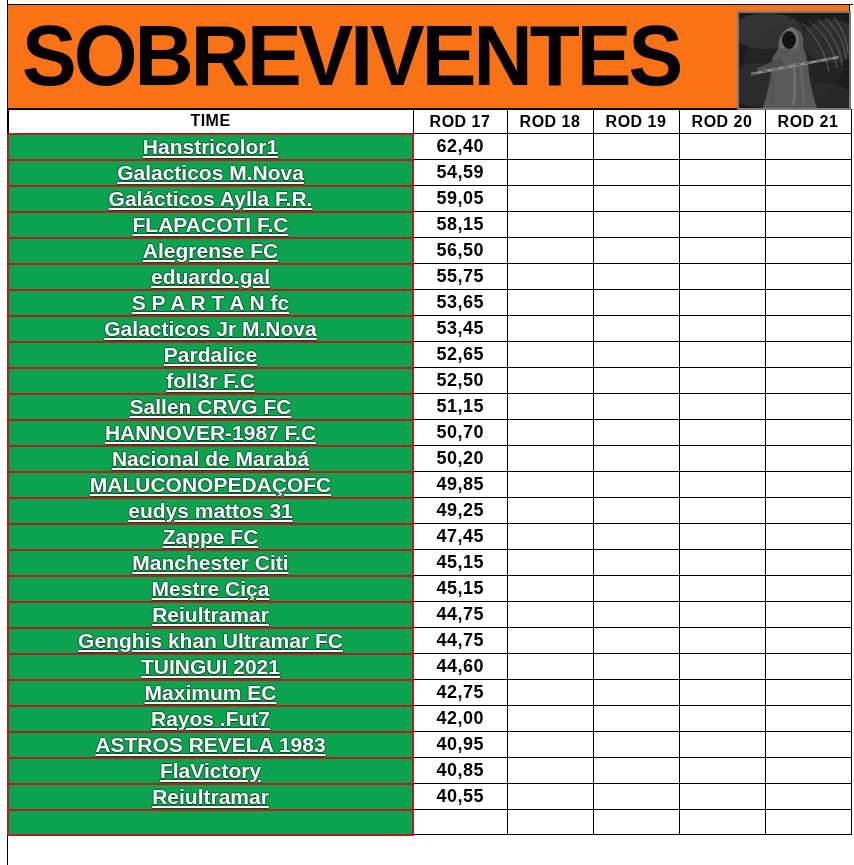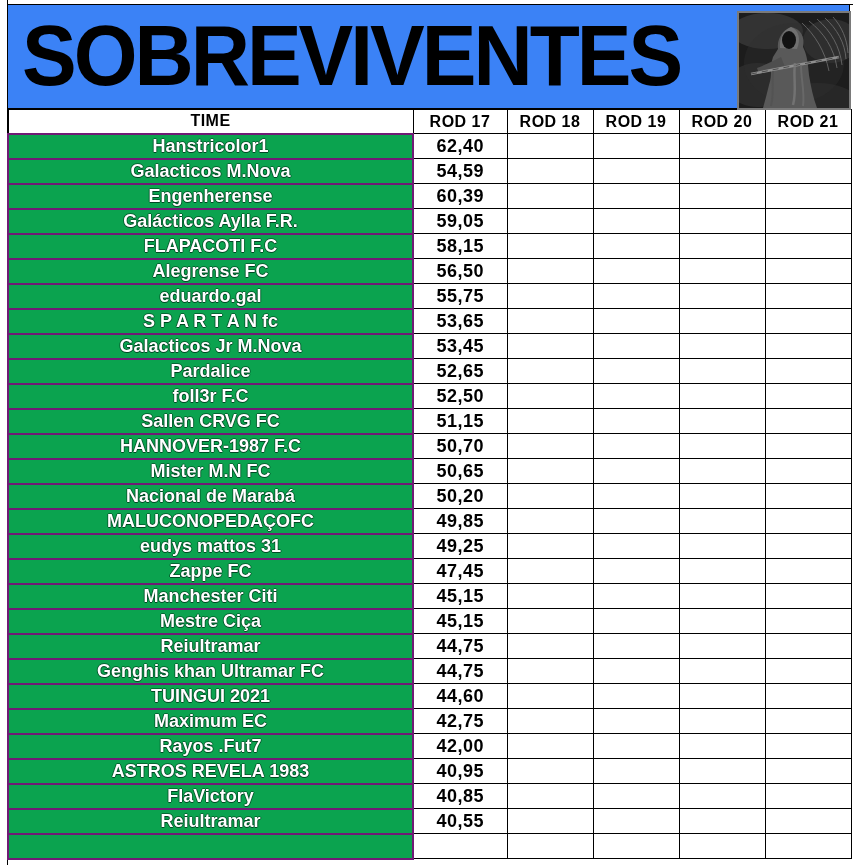--- a/index.html
+++ b/index.html
@@ -30,21 +30,21 @@
     width: 846px; height: 1px;
     background: #000;
   }
   
   .title-box {
     position: absolute;
     left: 7px; top: 4px;
     width: 843px; height: 105px;
     border: 1.5px solid #000;
     box-sizing: border-box;
-    background: #3b82f6;
+    background: #f97316;
     overflow: visible;
   }
   .title-text {
     margin: 0;
     padding: 0 0 0 14px;
     font-size: 82px;
     font-weight: 700;
     letter-spacing: -3px;
     line-height: 102px;
     color: #000;
@@ -84,24 +84,25 @@
   .grid th {
     font-size: 16px;
     font-weight: 700;
     color: #000;
     letter-spacing: 0.5px;
   }
   .grid td.name-cell {
     background: var(--row-green, #0BA34F);
     color: #fff;
     font-weight: 700;
-    font-size: 18px;
-    border: 2px solid #701a75;
+    font-size: 21px;
+    border: 2px solid #b91c1c;
     text-shadow: 0 1px 0 rgba(0,55,28,0.85), 1px 0 0 rgba(0,55,28,0.55),
                  -1px 0 0 rgba(0,55,28,0.55), 0 -1px 0 rgba(0,55,28,0.55);
+    text-decoration: underline;
   }
   .grid td.score-cell {
     font-size: 18px;
     font-weight: 700;
     color: #000;
     letter-spacing: 0.5px;
   }
 </style>
 </head>
 <body>
@@ -172,28 +173,20 @@
         </tr>
         <tr>
           <td class="name-cell">Galacticos M.Nova</td>
           <td class="score-cell">54,59</td>
           <td class="score-cell"></td>
           <td class="score-cell"></td>
           <td class="score-cell"></td>
           <td class="score-cell"></td>
         </tr>
         <tr>
-          <td class="name-cell">Engenherense</td>
-          <td class="score-cell">60,39</td>
-          <td class="score-cell"></td>
-          <td class="score-cell"></td>
-          <td class="score-cell"></td>
-          <td class="score-cell"></td>
-        </tr>
-        <tr>
           <td class="name-cell">Galácticos Aylla F.R.</td>
           <td class="score-cell">59,05</td>
           <td class="score-cell"></td>
           <td class="score-cell"></td>
           <td class="score-cell"></td>
           <td class="score-cell"></td>
         </tr>
         <tr>
           <td class="name-cell">FLAPACOTI F.C</td>
           <td class="score-cell">58,15</td>
@@ -260,28 +253,20 @@
         </tr>
         <tr>
           <td class="name-cell">HANNOVER-1987 F.C</td>
           <td class="score-cell">50,70</td>
           <td class="score-cell"></td>
           <td class="score-cell"></td>
           <td class="score-cell"></td>
           <td class="score-cell"></td>
         </tr>
         <tr>
-          <td class="name-cell">Mister M.N FC</td>
-          <td class="score-cell">50,65</td>
-          <td class="score-cell"></td>
-          <td class="score-cell"></td>
-          <td class="score-cell"></td>
-          <td class="score-cell"></td>
-        </tr>
-        <tr>
           <td class="name-cell">Nacional de Marabá</td>
           <td class="score-cell">50,20</td>
           <td class="score-cell"></td>
           <td class="score-cell"></td>
           <td class="score-cell"></td>
           <td class="score-cell"></td>
         </tr>
         <tr>
           <td class="name-cell">MALUCONOPEDAÇOFC</td>
           <td class="score-cell">49,85</td>

